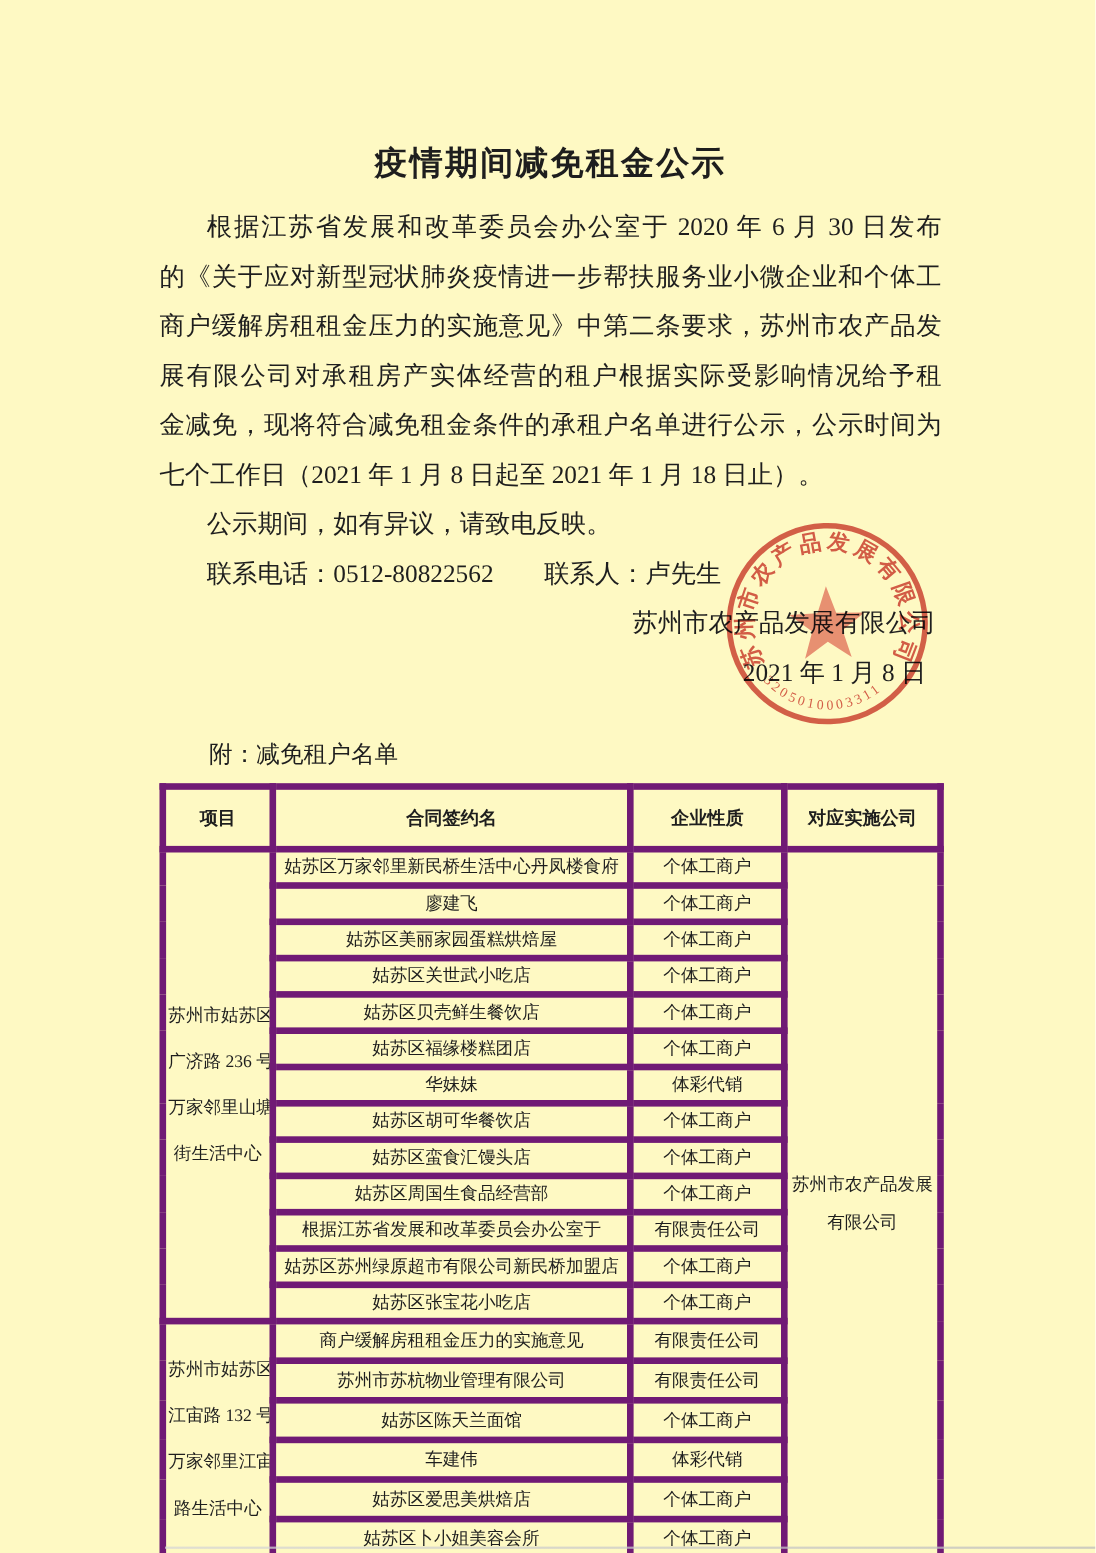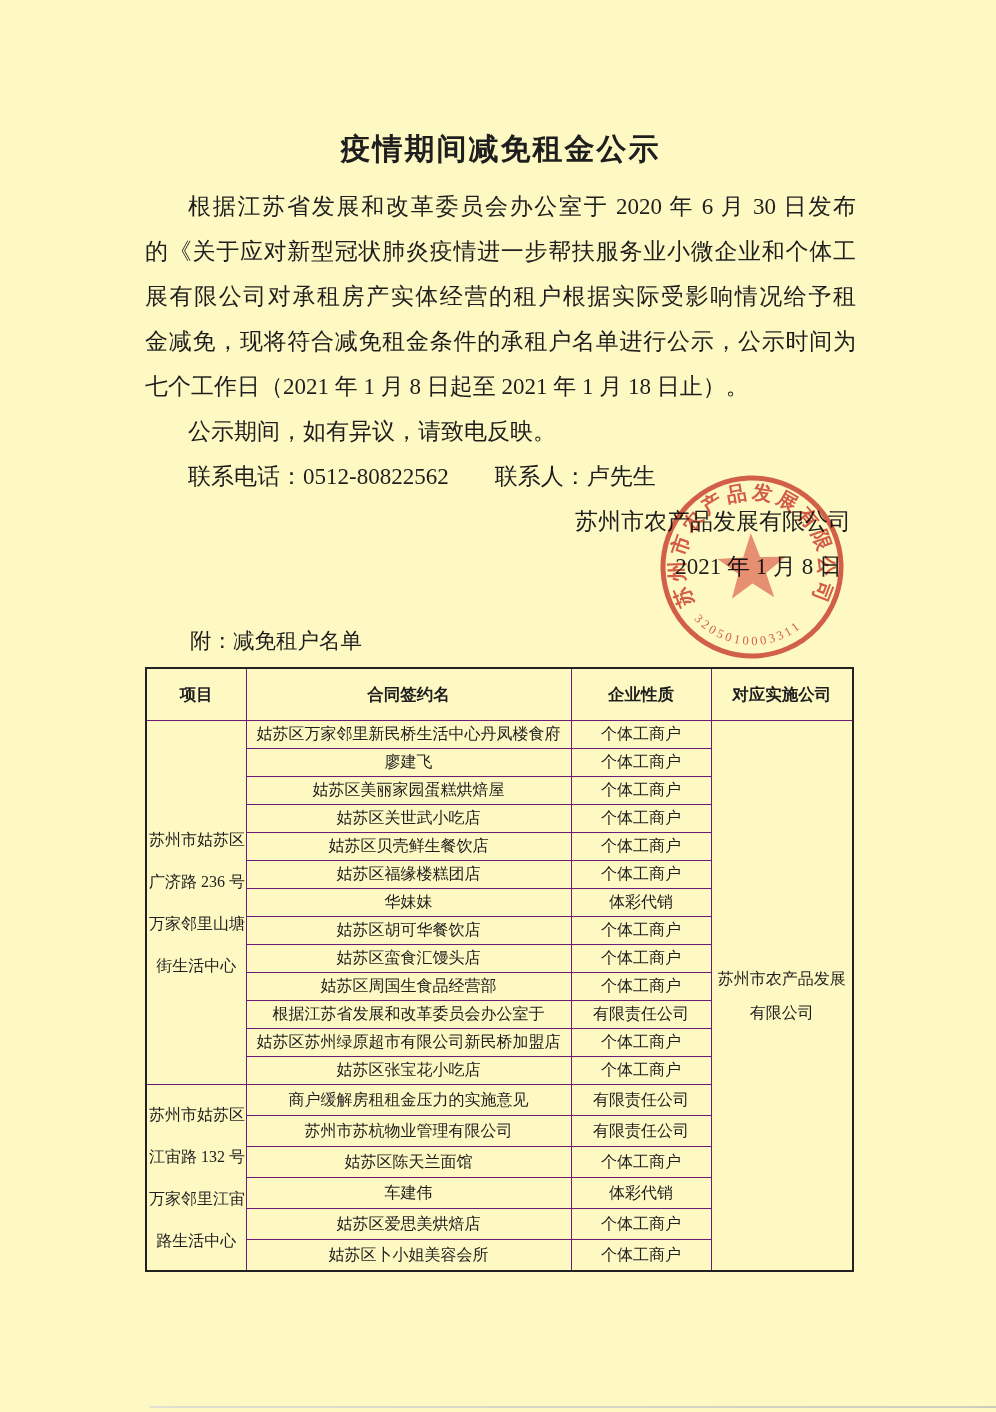--- a/index.html
+++ b/index.html
@@ -18,21 +18,21 @@
   .line.indent { padding-left:43px; }
   .line.loose { text-align-last:left; }
   .line.sig-company { text-align:right; text-align-last:right; padding-right:5px; }
   .line.sig-date { text-align:right; text-align-last:right; padding-right:14px; }
   .attachment { margin-top:30px; height:45px; line-height:45px; padding-left:45px; font-size:21.5px; }
   table.tenants {
     border-collapse:collapse; table-layout:fixed; width:707px; margin-top:3px;
     border:2px solid #222;
   }
   table.tenants th, table.tenants td {
-    border:1px solid #701a75; text-align:center; vertical-align:middle;
+    border:6px solid #701a75; text-align:center; vertical-align:middle;
     font-size:16px; padding:0 2px; overflow:hidden;
   }
   table.tenants thead th { height:51px; font-weight:bold; font-size:16.5px; }
   tr.g1 td { height:27px;margin-left:48px; }
   tr.g2 td { height:30px; }
   td.project-cell { font-size:15.5px; }
   td.project-cell div { line-height:42px; white-space:nowrap; }
   td.company-cell { font-size:15.5px; line-height:34px; padding:0 3px; }
   .seal {
     position:absolute; left:641px; top:456px;
@@ -50,20 +50,21 @@
 <body>
 
 <div class="page">
   <div class="content">
 
     <h1 class="title">疫情期间减免租金公示</h1>
 
     <div class="para">
       <div class="line indent">根据江苏省发展和改革委员会办公室于 2020 年 6 月 30 日发布</div>
       <div class="line">的《关于应对新型冠状肺炎疫情进一步帮扶服务业小微企业和个体工</div>
+      <div class="line">商户缓解房租租金压力的实施意见》中第二条要求，苏州市农产品发</div>
       <div class="line">展有限公司对承租房产实体经营的租户根据实际受影响情况给予租</div>
       <div class="line">金减免，现将符合减免租金条件的承租户名单进行公示，公示时间为</div>
       <div class="line loose">七个工作日（2021 年 1 月 8 日起至 2021 年 1 月 18 日止）。</div>
       <div class="line loose indent">公示期间，如有异议，请致电反映。</div>
       <div class="line loose indent">联系电话：0512-80822562　　联系人：卢先生</div>
       <div class="line sig-company">苏州市农产品发展有限公司</div>
       <div class="line sig-date">2021 年 1 月 8 日</div>
     </div>
 
     <div class="attachment">附：减免租户名单</div>

